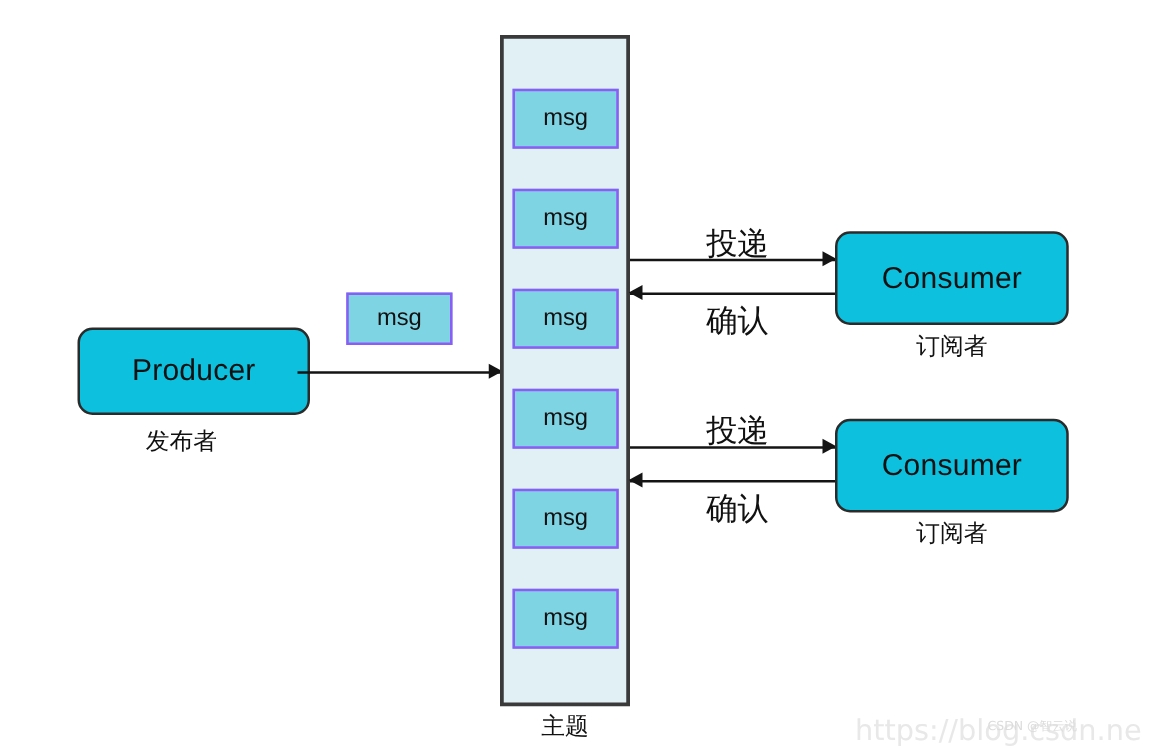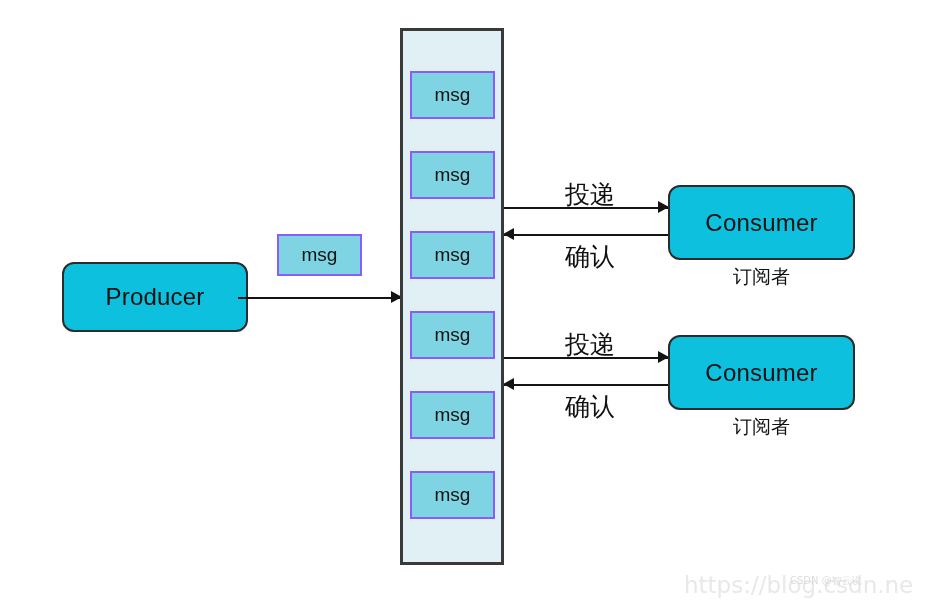--- a/index.html
+++ b/index.html
@@ -142,20 +142,21 @@
   }
 </style>
 </head>
 <body>
 
 <div id="canvas">
 
   <div class="node-round node-producer">
     <span>Producer</span>
   </div>
+  <div class="caption cap-producer">发布者</div>
 
   <div class="msg-box msg-float">
     <span>msg</span>
   </div>
 
   <div class="arrow-line ln-prod"></div>
   <div class="arrow-head head-right hd-prod"></div>
 
   <div class="topic-box"></div>
 
@@ -171,20 +172,21 @@
   <div class="msg-box msg-in-topic" style="top:311px;">
     <span>msg</span>
   </div>
   <div class="msg-box msg-in-topic" style="top:391px;">
     <span>msg</span>
   </div>
   <div class="msg-box msg-in-topic" style="top:471px;">
     <span>msg</span>
   </div>
 
+  <div class="caption cap-topic">主题</div>
 
   <div class="edge-label lb-deliver-1">投递</div>
   <div class="arrow-line ln-deliver-1"></div>
   <div class="arrow-head head-right hd-deliver-1"></div>
 
   <div class="arrow-line ln-ack-1"></div>
   <div class="arrow-head head-left hd-ack-1"></div>
   <div class="edge-label lb-ack-1">确认</div>
 
   <div class="node-round node-consumer-1">

